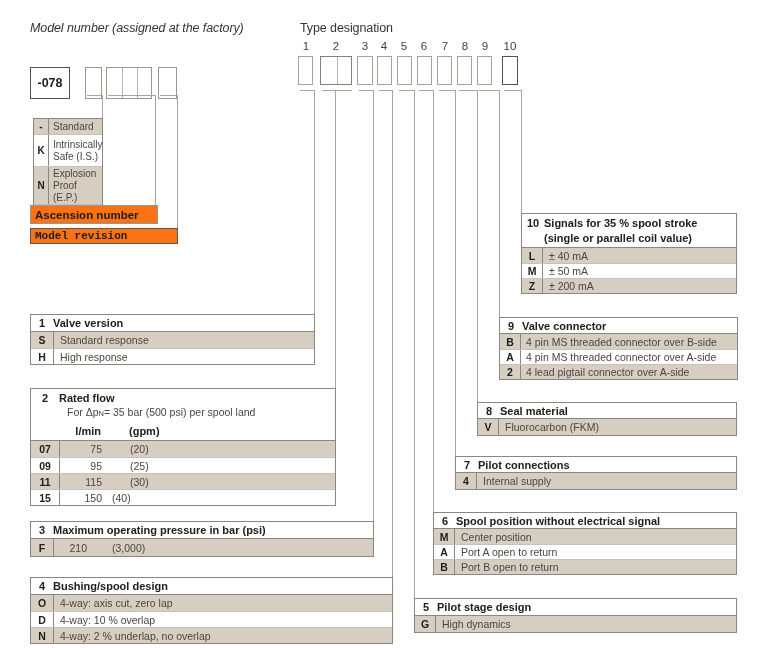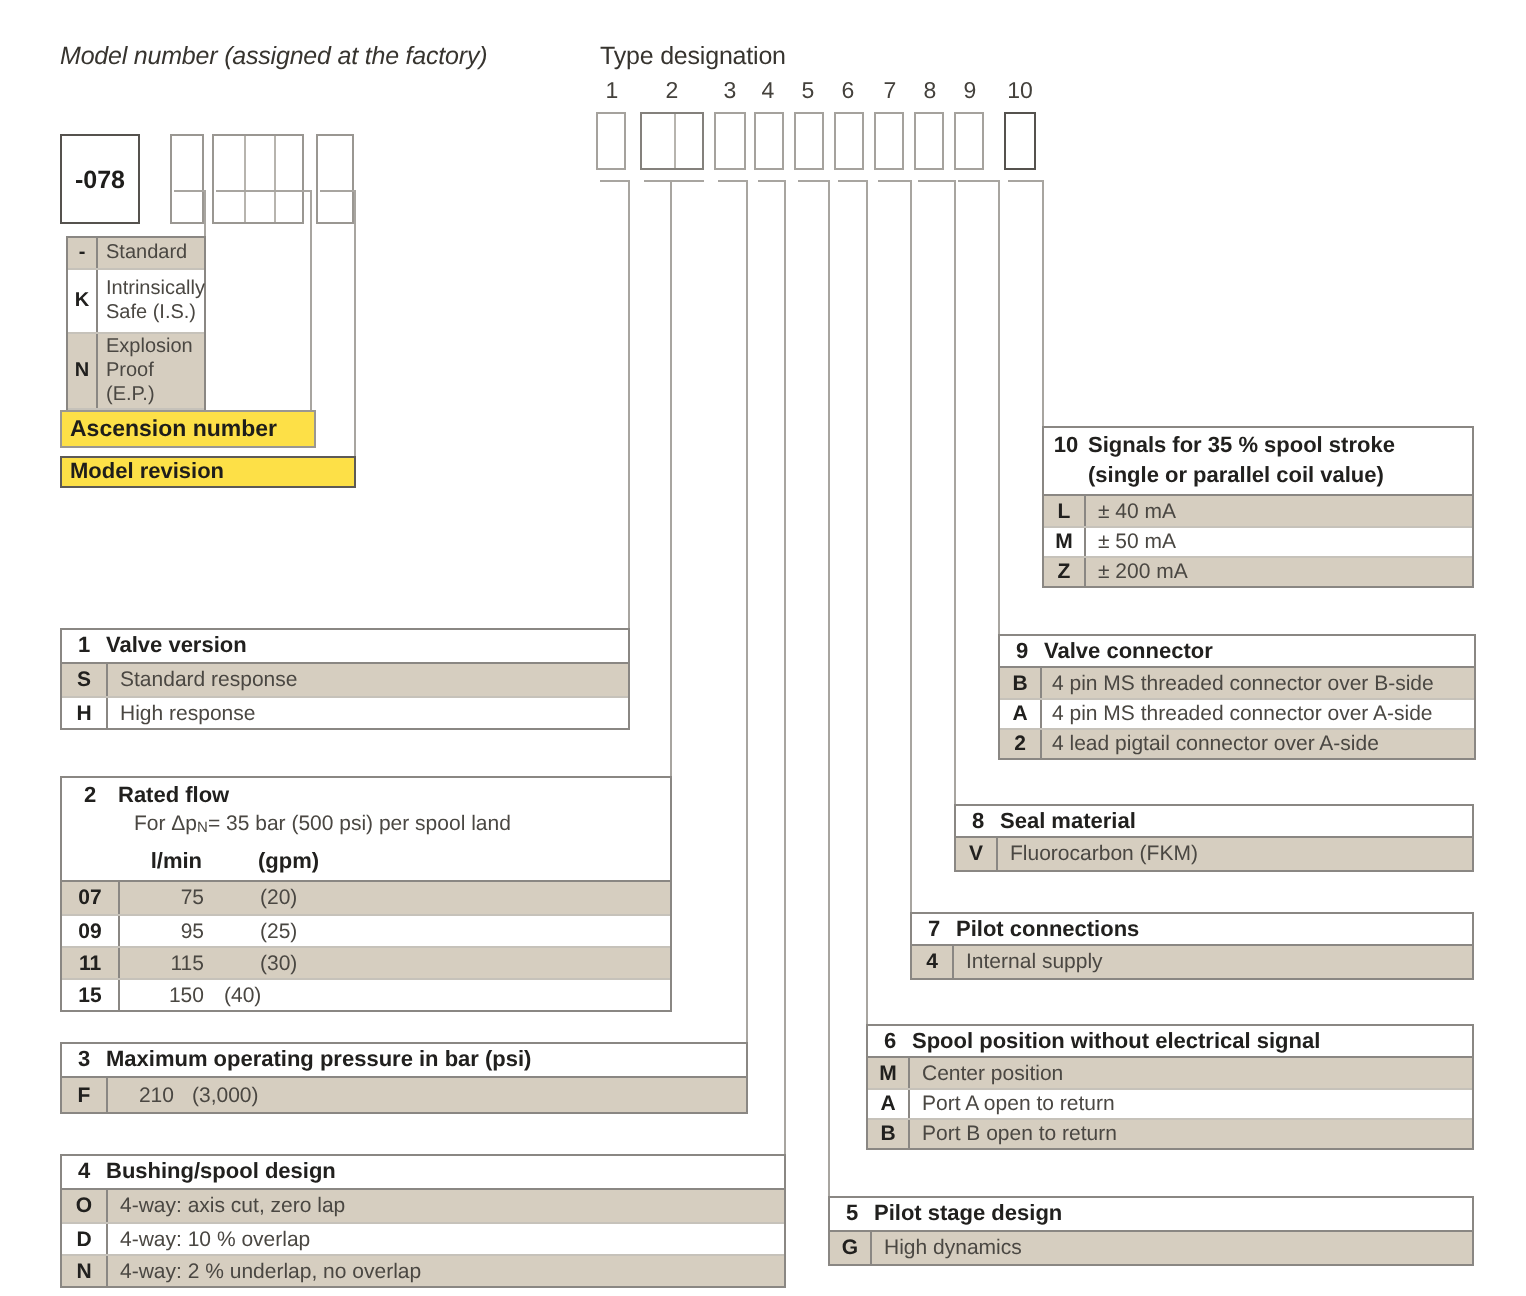--- a/index.html
+++ b/index.html
@@ -2,21 +2,21 @@
 <html><head>
 <meta charset="utf-8">
 <style>
   html,body{margin:0;padding:0;background:#ffffff;}
   #canvas{
     position:relative;width:763px;height:648px;overflow:hidden;
     font-family:"Liberation Sans", sans-serif;color:#45423c;background:#fff;
   }
   .sect-title{position:absolute;font-size:12.5px;color:#37342f;letter-spacing:-0.1px;}
   
-  .mbox{position:absolute;top:67px;height:45px;border:1px solid #9a9792;box-sizing:border-box;background:#fff;}
+  .mbox{position:absolute;top:67px;height:32px;border:1px solid #9a9792;box-sizing:border-box;background:#fff;}
   .mbox.dark{border:1px solid #55524e;}
   .mbox .cellline{position:absolute;top:0;bottom:0;width:1px;background:#b7b4ae;}
   .prefix-text{width:100%;height:100%;display:flex;align-items:center;justify-content:center;
     font-weight:bold;font-size:12.5px;color:#1e1d1b;}
   
   .digit{position:absolute;top:40px;width:22px;text-align:center;font-size:11.5px;color:#44413c;}
   .tbox{position:absolute;top:56px;height:29px;border:1px solid #a5a29d;box-sizing:border-box;background:#fff;}
   .tbox.med{border-color:#84817c;}
   .tbox.dark{border-color:#55524e;}
   
@@ -47,21 +47,21 @@
   .hdr2 .line3{height:18px;display:flex;align-items:center;font-weight:bold;color:#21201e;font-size:11px;}
   .sub-n{font-size:7.5px;position:relative;top:3px;}
   
   .hdr.two{align-items:flex-start;padding-top:2px;line-height:1.35;}
   
   .ftbl{font-size:10px;}
   .ftbl .key{width:14px;font-size:10px;}
   .ftbl .val{padding-left:4px;line-height:1.18;padding-top:1px;padding-bottom:1px;}
   .strip{height:6px;background:#d6cec0;border-top:1px solid #c6c2ba;}
   
-  .lblbox{position:absolute;border:1px solid #9a9792;box-sizing:border-box;background:#fde047;
+  .lblbox{position:absolute;border:1px solid #9a9792;box-sizing:border-box;background:#f97316;
     display:flex;align-items:center;font-weight:bold;color:#1e1d1b;padding-left:4px;}
   .lblbox.dark{border-color:#5d5a56;}
 </style>
 </head>
 <body>
 
 <div id="canvas">
 
   <div class="sect-title" style="left:30px;top:21px;font-style:italic;">Model number (assigned at the factory)</div>
   <div class="sect-title" style="left:300px;top:21px;">Type designation</div>
@@ -93,21 +93,21 @@
       <span class="val">Intrinsically Safe (I.S.)</span>
     </div>
     <div class="row shaded" style="min-height:33px;">
       <span class="key">N</span>
       <span class="val">Explosion Proof (E.P.)</span>
     </div>
     <div class="strip"></div>
   </div>
 
   <div class="lblbox" style="left:30px;top:205px;width:128px;height:19px;font-size:11.5px;">Ascension number</div>
-  <div class="lblbox dark" style="left:30px;top:228px;width:148px;height:16px;font-size:11px;">Model revision</div>
+  <div class="lblbox dark" style="left:30px;top:228px;width:148px;height:16px;font-size:11px;font-family:Liberation Mono, monospace;">Model revision</div>
 
   <div class="digit" style="left:295px;">1</div>
   <div class="digit" style="left:325px;">2</div>
   <div class="digit" style="left:354px;">3</div>
   <div class="digit" style="left:373px;">4</div>
   <div class="digit" style="left:393px;">5</div>
   <div class="digit" style="left:413px;">6</div>
   <div class="digit" style="left:434px;">7</div>
   <div class="digit" style="left:454px;">8</div>
   <div class="digit" style="left:474px;">9</div>
@@ -202,21 +202,21 @@
   </div>
 
   <div class="tbl" style="left:30px;top:521px;width:344px;">
     <div class="hdr" style="height:17px;">
       <span class="num">3</span>
       <span class="ttl">Maximum operating pressure in bar (psi)</span>
     </div>
     <div class="row shaded" style="height:17px;">
       <span class="key">F</span>
       <span class="c1" style="width:33px;">210</span>
-      <span class="c2" style="margin-left:9px;text-align:center;">(3,000)</span>
+      <span class="c2" style="margin-left:25px;text-align:center;">(3,000)</span>
     </div>
   </div>
 
   <div class="tbl" style="left:30px;top:577px;width:363px;">
     <div class="hdr" style="height:17px;">
       <span class="num">4</span>
       <span class="ttl">Bushing/spool design</span>
     </div>
     <div class="row shaded" style="height:16px;">
       <span class="key">O</span>

